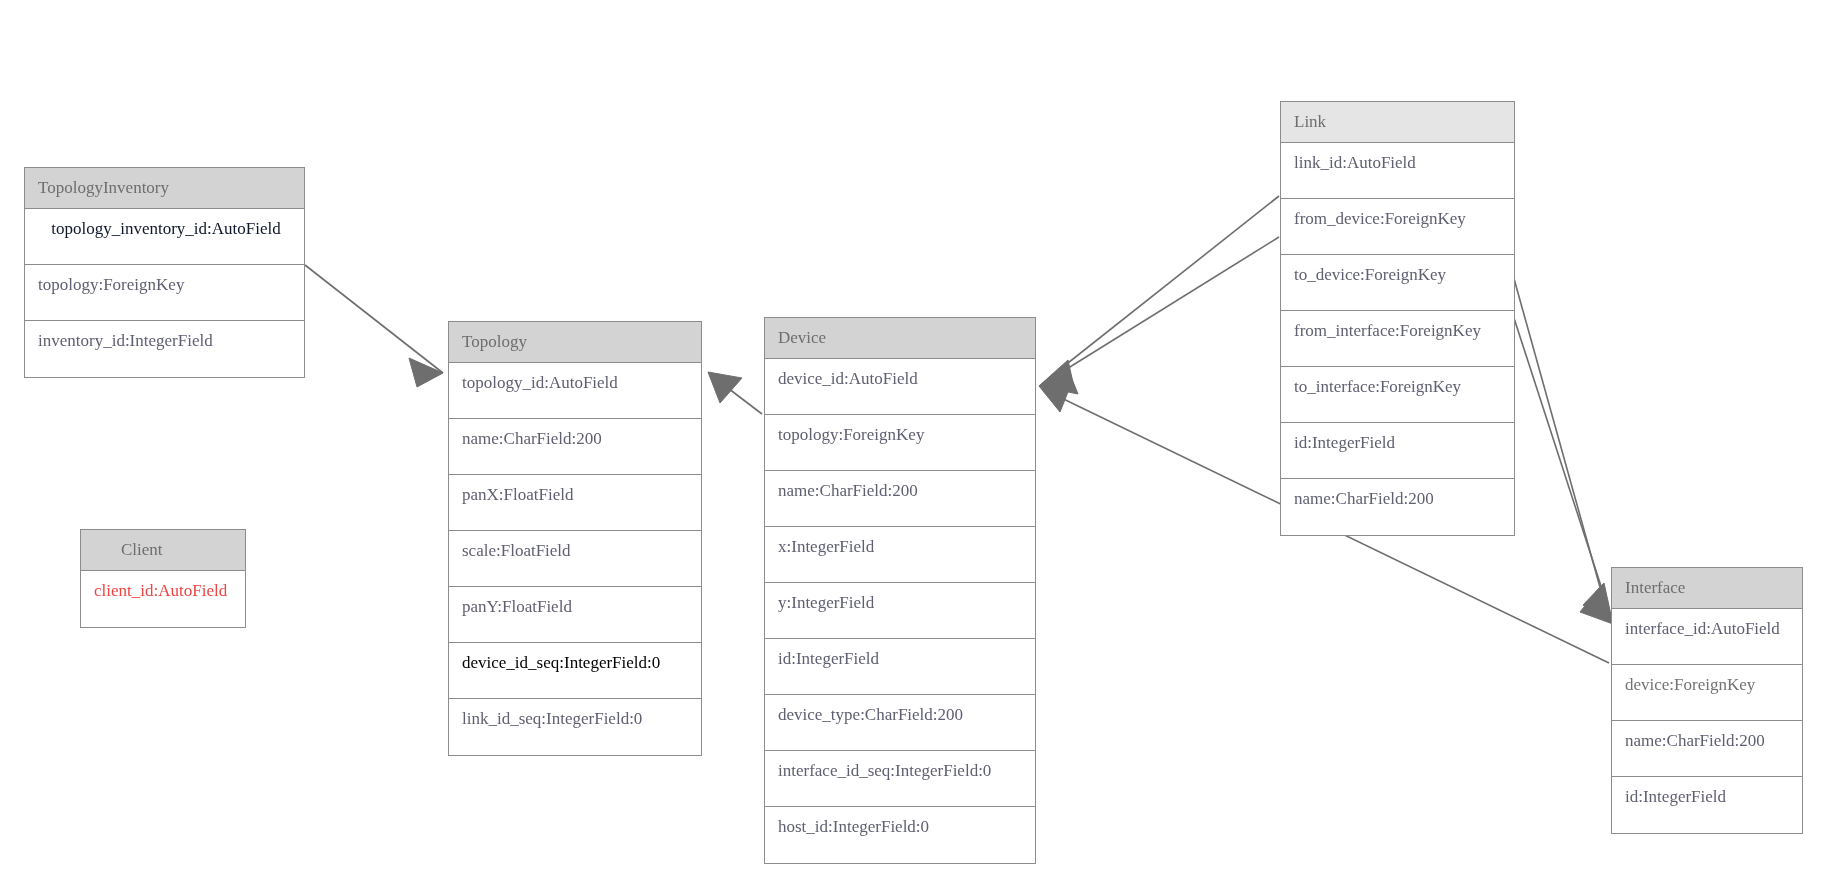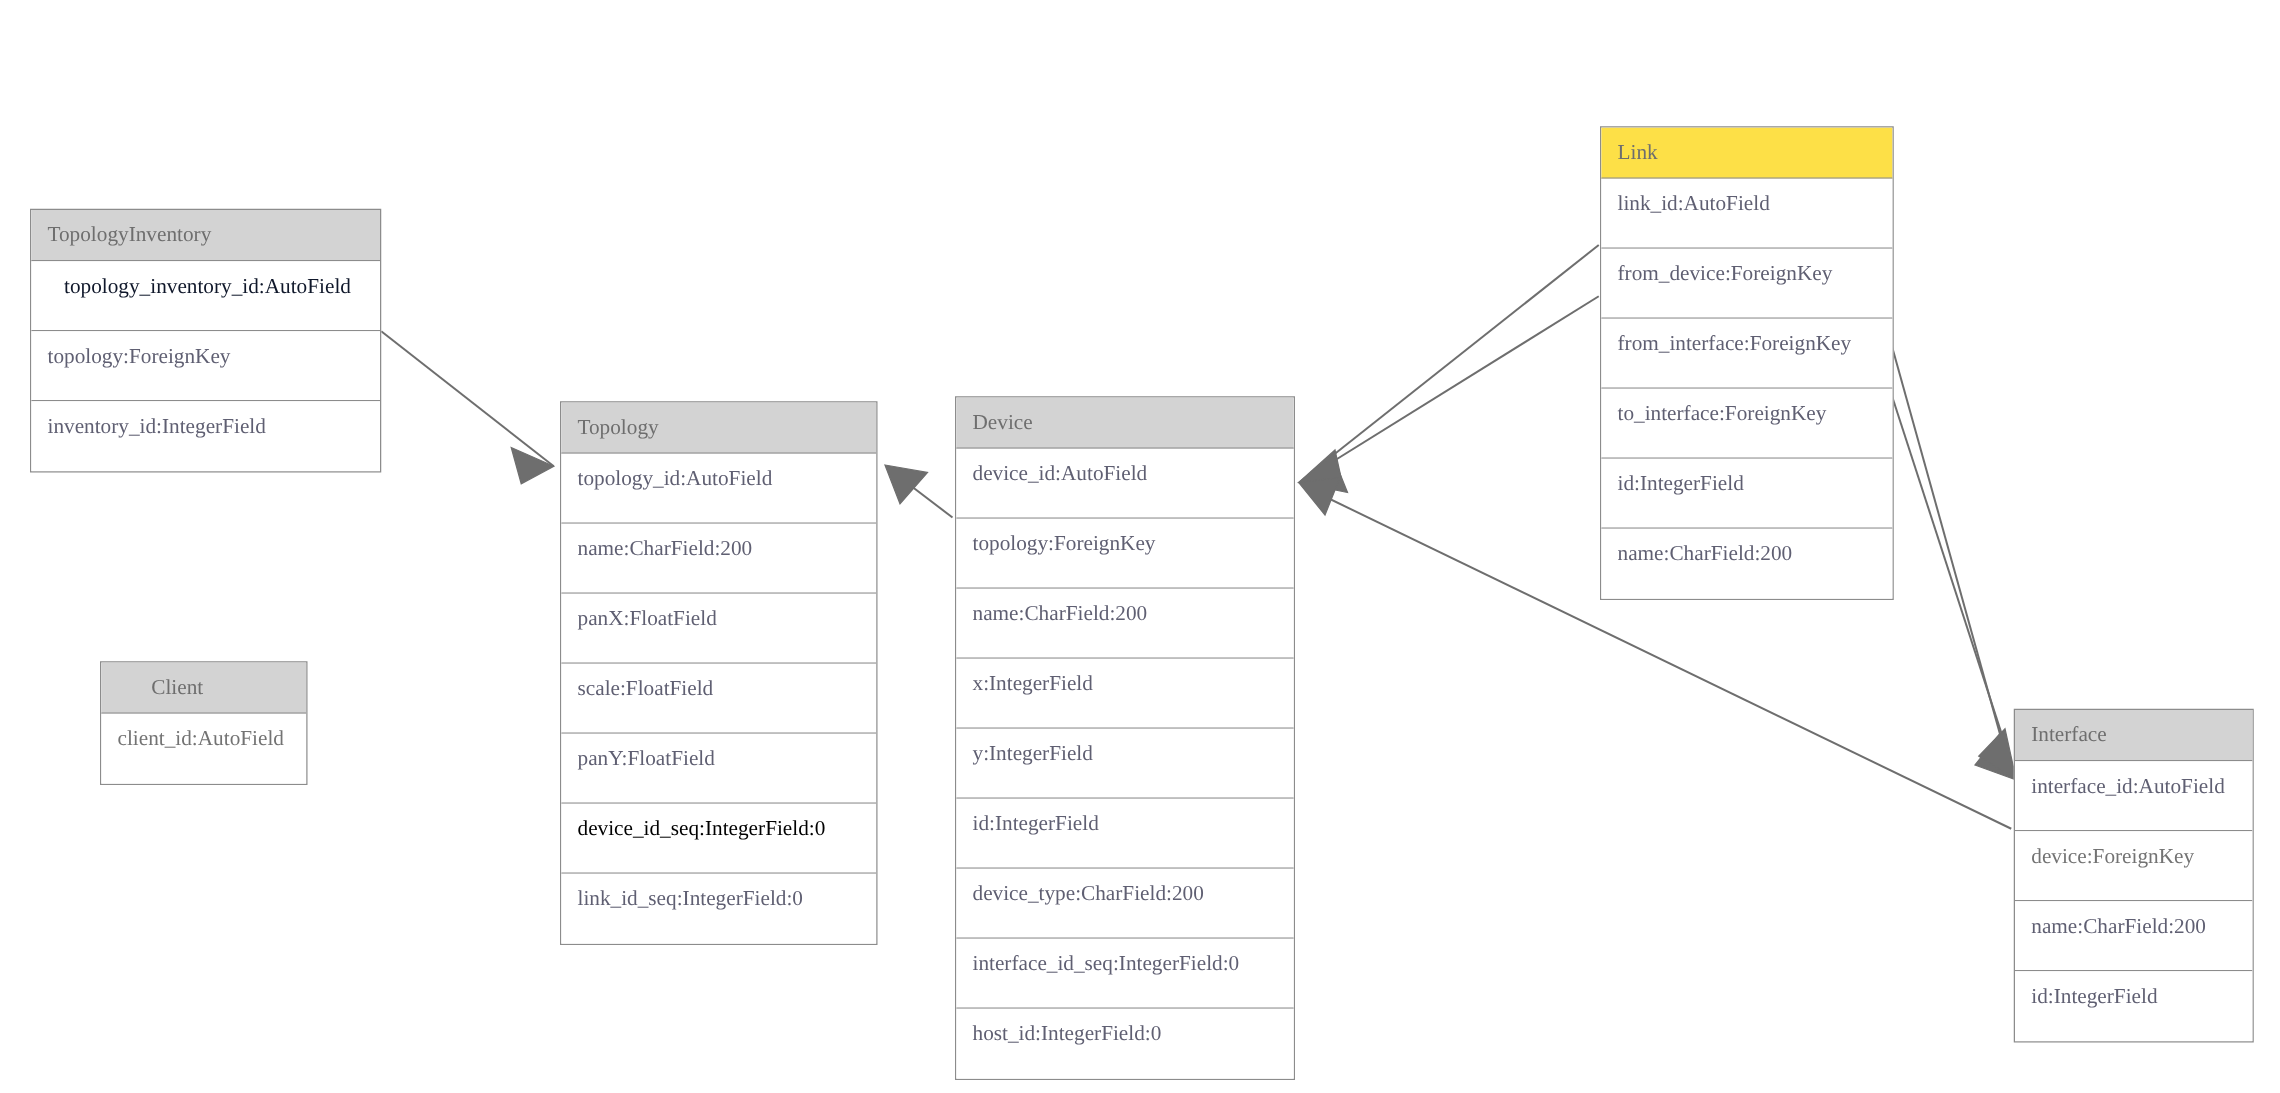--- a/index.html
+++ b/index.html
@@ -96,21 +96,21 @@
 
   <div id="entities-layer">
       <div class="entity" style="left: 24px; top: 167px; width: 281px; border-color: rgb(140, 140, 140);">
         <div class="entity-header" style="background: rgb(211, 211, 211); color: rgb(110, 110, 110); border-bottom-color: rgb(140, 140, 140);">TopologyInventory</div>
         <div class="entity-row" style="color: #0f172a; border-bottom-color: rgb(140, 140, 140); text-align: center;">topology_inventory_id:AutoField</div>
         <div class="entity-row" style="color: rgb(95, 95, 114); border-bottom-color: rgb(140, 140, 140);">topology:ForeignKey</div>
         <div class="entity-row" style="color: rgb(95, 95, 114); border-bottom-color: rgb(140, 140, 140);">inventory_id:IntegerField</div>
       </div>
       <div class="entity" style="left: 80px; top: 529px; width: 166px; border-color: rgb(140, 140, 140);">
         <div class="entity-header" style="background: rgb(211, 211, 211); color: rgb(110, 110, 110); border-bottom-color: rgb(140, 140, 140); padding-left: 40px;">Client</div>
-        <div class="entity-row" style="color: #737373; border-bottom-color: rgb(140, 140, 140);">client_id:AutoField</div>
+        <div class="entity-row" style="color: #ef4444; border-bottom-color: rgb(140, 140, 140);">client_id:AutoField</div>
       </div>
       <div class="entity" style="left: 448px; top: 321px; width: 254px; border-color: rgb(140, 140, 140);">
         <div class="entity-header" style="background: rgb(211, 211, 211); color: rgb(110, 110, 110); border-bottom-color: rgb(140, 140, 140);">Topology</div>
         <div class="entity-row" style="color: rgb(95, 95, 114); border-bottom-color: rgb(140, 140, 140);">topology_id:AutoField</div>
         <div class="entity-row" style="color: rgb(95, 95, 114); border-bottom-color: rgb(140, 140, 140);">name:CharField:200</div>
         <div class="entity-row" style="color: rgb(95, 95, 114); border-bottom-color: rgb(140, 140, 140);">panX:FloatField</div>
         <div class="entity-row" style="color: rgb(95, 95, 114); border-bottom-color: rgb(140, 140, 140);">scale:FloatField</div>
         <div class="entity-row" style="color: rgb(95, 95, 114); border-bottom-color: rgb(140, 140, 140);">panY:FloatField</div>
         <div class="entity-row" style="color: #000000; border-bottom-color: rgb(140, 140, 140);">device_id_seq:IntegerField:0</div>
         <div class="entity-row" style="color: rgb(95, 95, 114); border-bottom-color: rgb(140, 140, 140);">link_id_seq:IntegerField:0</div>
@@ -121,23 +121,24 @@
         <div class="entity-row" style="color: rgb(95, 95, 114); border-bottom-color: rgb(140, 140, 140);">topology:ForeignKey</div>
         <div class="entity-row" style="color: rgb(95, 95, 114); border-bottom-color: rgb(140, 140, 140);">name:CharField:200</div>
         <div class="entity-row" style="color: rgb(95, 95, 114); border-bottom-color: rgb(140, 140, 140);">x:IntegerField</div>
         <div class="entity-row" style="color: rgb(95, 95, 114); border-bottom-color: rgb(140, 140, 140);">y:IntegerField</div>
         <div class="entity-row" style="color: rgb(95, 95, 114); border-bottom-color: rgb(140, 140, 140);">id:IntegerField</div>
         <div class="entity-row" style="color: rgb(95, 95, 114); border-bottom-color: rgb(140, 140, 140);">device_type:CharField:200</div>
         <div class="entity-row" style="color: rgb(95, 95, 114); border-bottom-color: rgb(140, 140, 140);">interface_id_seq:IntegerField:0</div>
         <div class="entity-row" style="color: rgb(95, 95, 114); border-bottom-color: rgb(140, 140, 140);">host_id:IntegerField:0</div>
       </div>
       <div class="entity" style="left: 1280px; top: 101px; width: 235px; border-color: rgb(140, 140, 140);">
-        <div class="entity-header" style="background: #fde047; color: rgb(110, 110, 110); border-bottom-color: rgb(140, 140, 140);">Link</div>
+        <div class="entity-header" style="background: #e5e5e5; color: rgb(110, 110, 110); border-bottom-color: rgb(140, 140, 140);">Link</div>
         <div class="entity-row" style="color: rgb(95, 95, 114); border-bottom-color: rgb(140, 140, 140);">link_id:AutoField</div>
         <div class="entity-row" style="color: rgb(95, 95, 114); border-bottom-color: rgb(140, 140, 140);">from_device:ForeignKey</div>
+        <div class="entity-row" style="color: rgb(95, 95, 114); border-bottom-color: rgb(140, 140, 140);">to_device:ForeignKey</div>
         <div class="entity-row" style="color: rgb(95, 95, 114); border-bottom-color: rgb(140, 140, 140);">from_interface:ForeignKey</div>
         <div class="entity-row" style="color: rgb(95, 95, 114); border-bottom-color: rgb(140, 140, 140);">to_interface:ForeignKey</div>
         <div class="entity-row" style="color: rgb(95, 95, 114); border-bottom-color: rgb(140, 140, 140);">id:IntegerField</div>
         <div class="entity-row" style="color: rgb(95, 95, 114); border-bottom-color: rgb(140, 140, 140);">name:CharField:200</div>
       </div>
       <div class="entity" style="left: 1611px; top: 567px; width: 192px; border-color: rgb(140, 140, 140);">
         <div class="entity-header" style="background: rgb(211, 211, 211); color: rgb(110, 110, 110); border-bottom-color: rgb(140, 140, 140);">Interface</div>
         <div class="entity-row" style="color: rgb(95, 95, 114); border-bottom-color: rgb(140, 140, 140);">interface_id:AutoField</div>
         <div class="entity-row" style="color: #737373; border-bottom-color: rgb(140, 140, 140);">device:ForeignKey</div>
         <div class="entity-row" style="color: rgb(95, 95, 114); border-bottom-color: rgb(140, 140, 140);">name:CharField:200</div>

